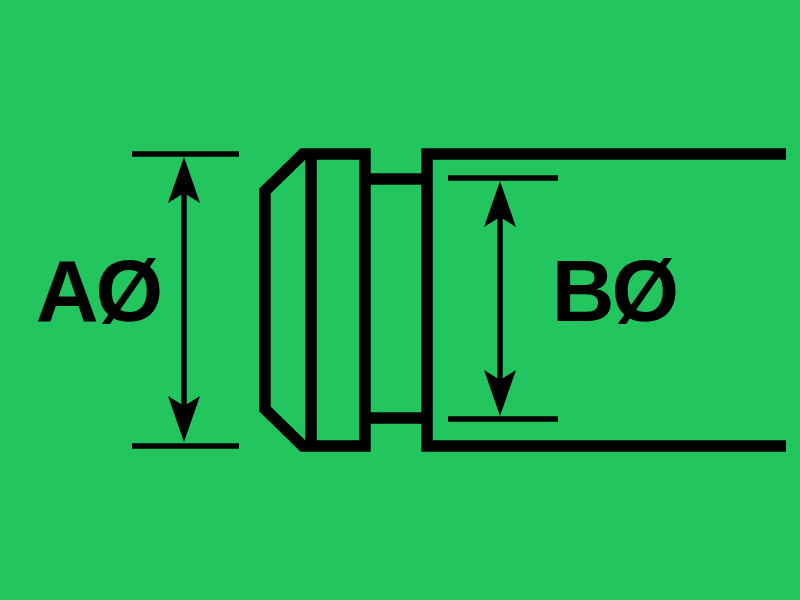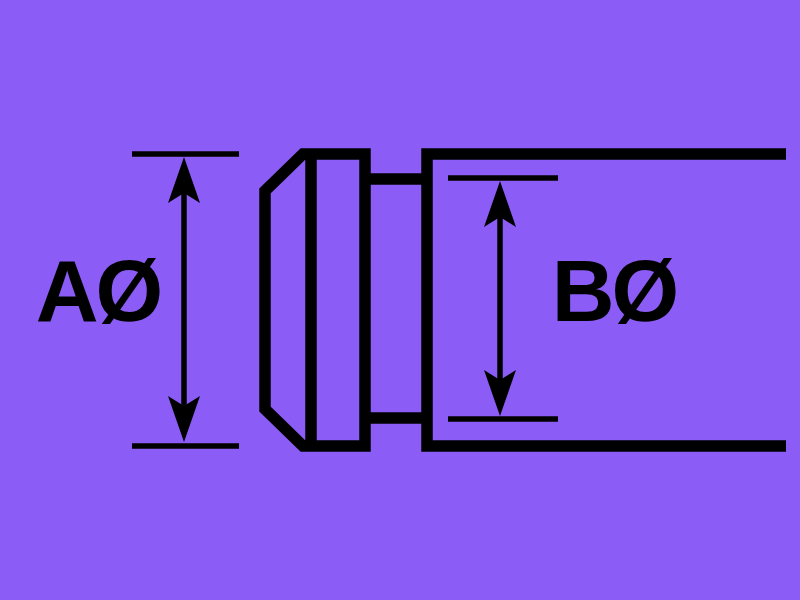--- a/index.html
+++ b/index.html
@@ -4,21 +4,21 @@
 <style>
   html, body {
     margin: 0;
     padding: 0;
     background: #ffffff;
   }
   .stage {
     position: relative;
     width: 800px;
     height: 600px;
-    background: #8b5cf6;
+    background: #22c55e;
     overflow: hidden;
   }
   svg { display: block; }
   .outline {
     stroke: #000000;
     stroke-width: 11.5;
     fill: none;
     stroke-linejoin: miter;
     stroke-linecap: butt;
   }

